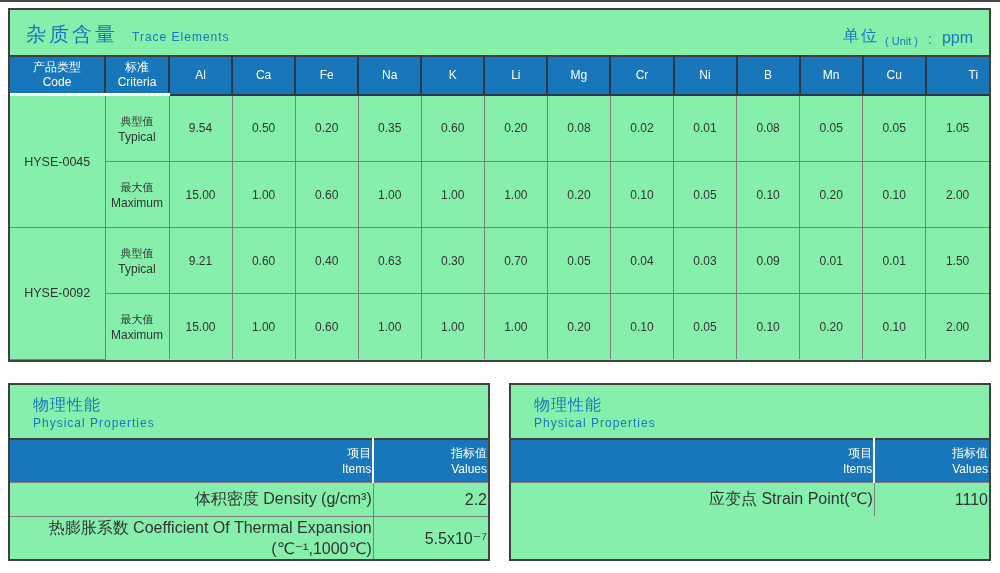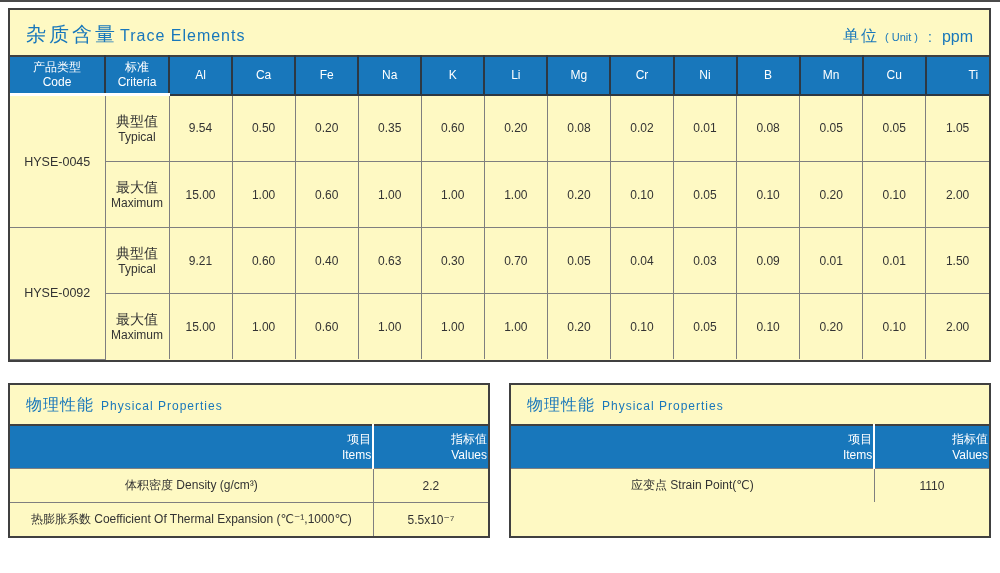--- a/index.html
+++ b/index.html
@@ -3,28 +3,28 @@
 <meta charset="utf-8">
 <style>
   html,body{margin:0;padding:0;}
   body{
     width:1000px;height:573px;background:#ffffff;position:relative;
     font-family:"Liberation Sans","DejaVu Sans",sans-serif;
     -webkit-font-smoothing:antialiased;
   }
   .top-rule{position:absolute;left:0;top:0;width:1000px;height:2px;background:#4a4a4a;}
 
-  .panel{border:2px solid #404040;background:#fef9c3;box-sizing:border-box;}
+  .panel{border:2px solid #404040;background:#86efac;box-sizing:border-box;}
   .trace-panel{position:absolute;left:8px;top:8px;width:983px;}
 
   .panel-title{display:flex;justify-content:space-between;align-items:baseline;padding:11px 16px 7px 16px;}
   .title-left{display:flex;align-items:baseline;}
   .title-zh{font-size:20px;color:#1877BB;letter-spacing:3px;}
-  .title-en{font-size:16px;color:#1877BB;margin-left:2px;letter-spacing:1px;}
-  .unit-group{display:flex;align-items:center;color:#1877BB;}
+  .title-en{font-size:12px;color:#1877BB;margin-left:14px;letter-spacing:1px;}
+  .unit-group{display:flex;align-items:flex-end;color:#1877BB;}
   .unit-zh{font-size:16px;letter-spacing:2px;}
   .unit-en{font-size:11px;margin-left:6px;}
   .unit-colon{font-size:14px;margin:0 10px;}
   .unit-value{font-size:16px;}
 
   table{border-collapse:collapse;width:100%;table-layout:fixed;}
   th{font-weight:normal;}
 
   
   .trace{border-top:2px solid #404040;}
@@ -38,38 +38,38 @@
   .trace thead th .l{display:block;line-height:15px;}
   .trace tbody td{
     border:1px solid #7f7f7f;text-align:center;vertical-align:middle;
     color:#333333;font-size:12px;height:63px;
   }
   .trace tbody td:first-child{border-left:none;}
   .trace tbody td:last-child{border-right:none;}
   .trace tbody tr:last-child td{border-bottom:none;}
   .trace td.code-cell{font-size:12.5px;}
   .trace td.criteria-cell .l{display:block;line-height:16px;}
-  .trace td.criteria-cell .l.zh{font-size:14px;}
+  .trace td.criteria-cell .l.zh{font-size:11px;}
 
   
   .bottom-row{position:absolute;left:8px;top:383px;width:983px;display:flex;gap:19px;}
   .phys-panel{flex:1;}
-  .phys-title{padding:10px 16px 8px 16px;display:flex;align-items:baseline;}
+  .phys-title{padding:10px 16px 8px 16px;display:flex;align-items:baseline;flex-direction:column;}
   .phys-title .title-zh{font-size:16px;letter-spacing:1px;}
   .phys-title .title-en{font-size:12px;margin-left:7px;letter-spacing:1px;}
   .phys{border-top:2px solid #404040;}
   .phys thead th{
     background:#1877BB;color:#ffffff;font-size:12px;height:40px;
     text-align:right;vertical-align:middle;
   }
   .phys thead th.values-th{border-left:2px solid #ffffff;}
   .phys thead th .l{display:block;line-height:16px;}
   .phys tbody td{
-    border:1px solid #7f7f7f;text-align:center;vertical-align:middle;
-    color:#333333;font-size:12px;height:31px;
+    border:1px solid #7f7f7f;text-align:right;vertical-align:middle;
+    color:#333333;font-size:16px;height:31px;
   }
   .phys tbody td:first-child{border-left:none;}
   .phys tbody td:last-child{border-right:none;}
   .phys tbody tr:last-child td{border-bottom:none;}
 </style>
 </head>
 <body>
 
 <div class="top-rule"></div>
 

